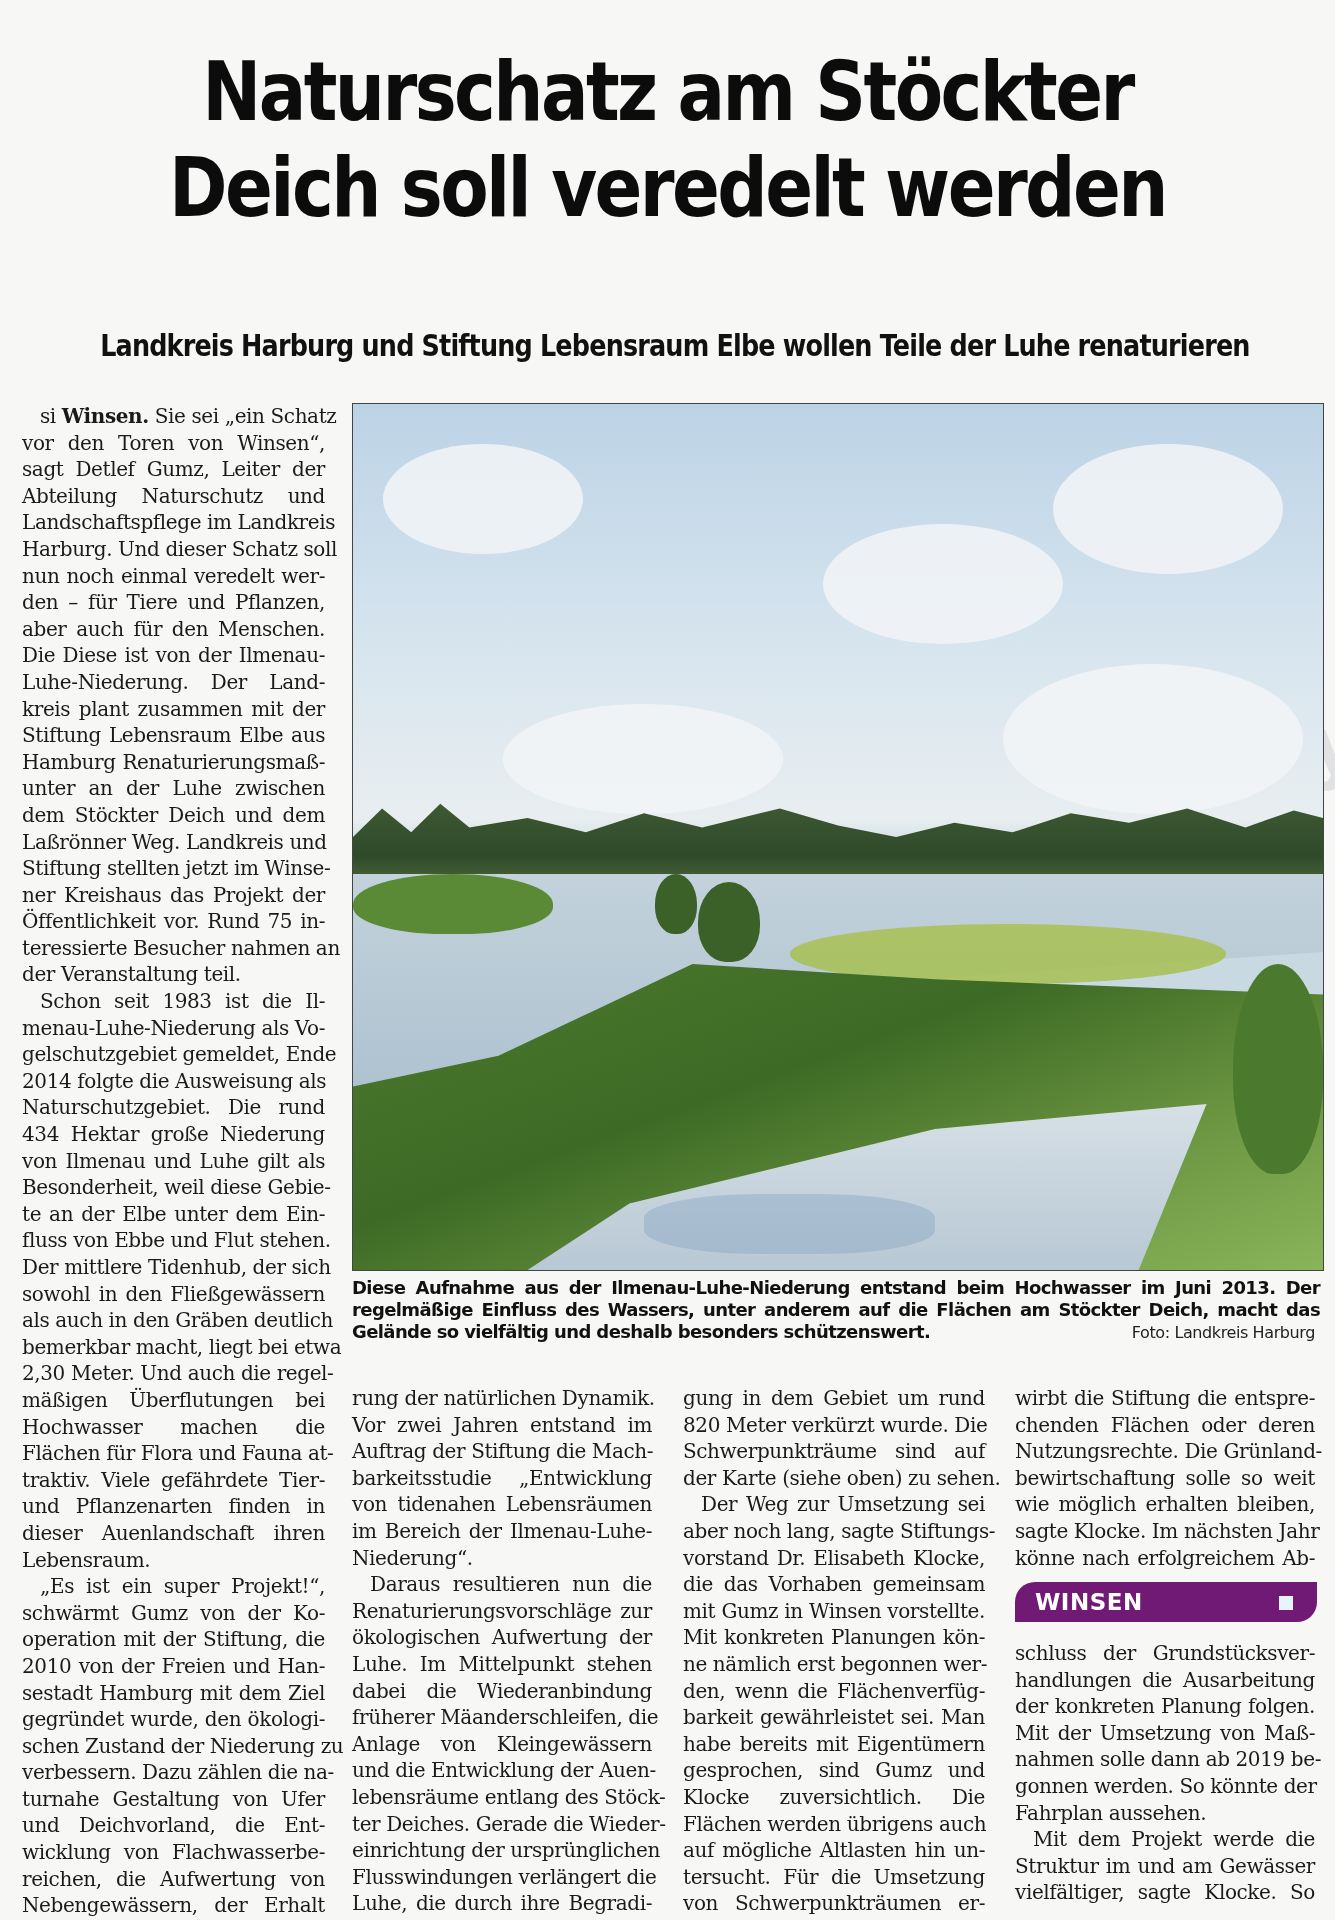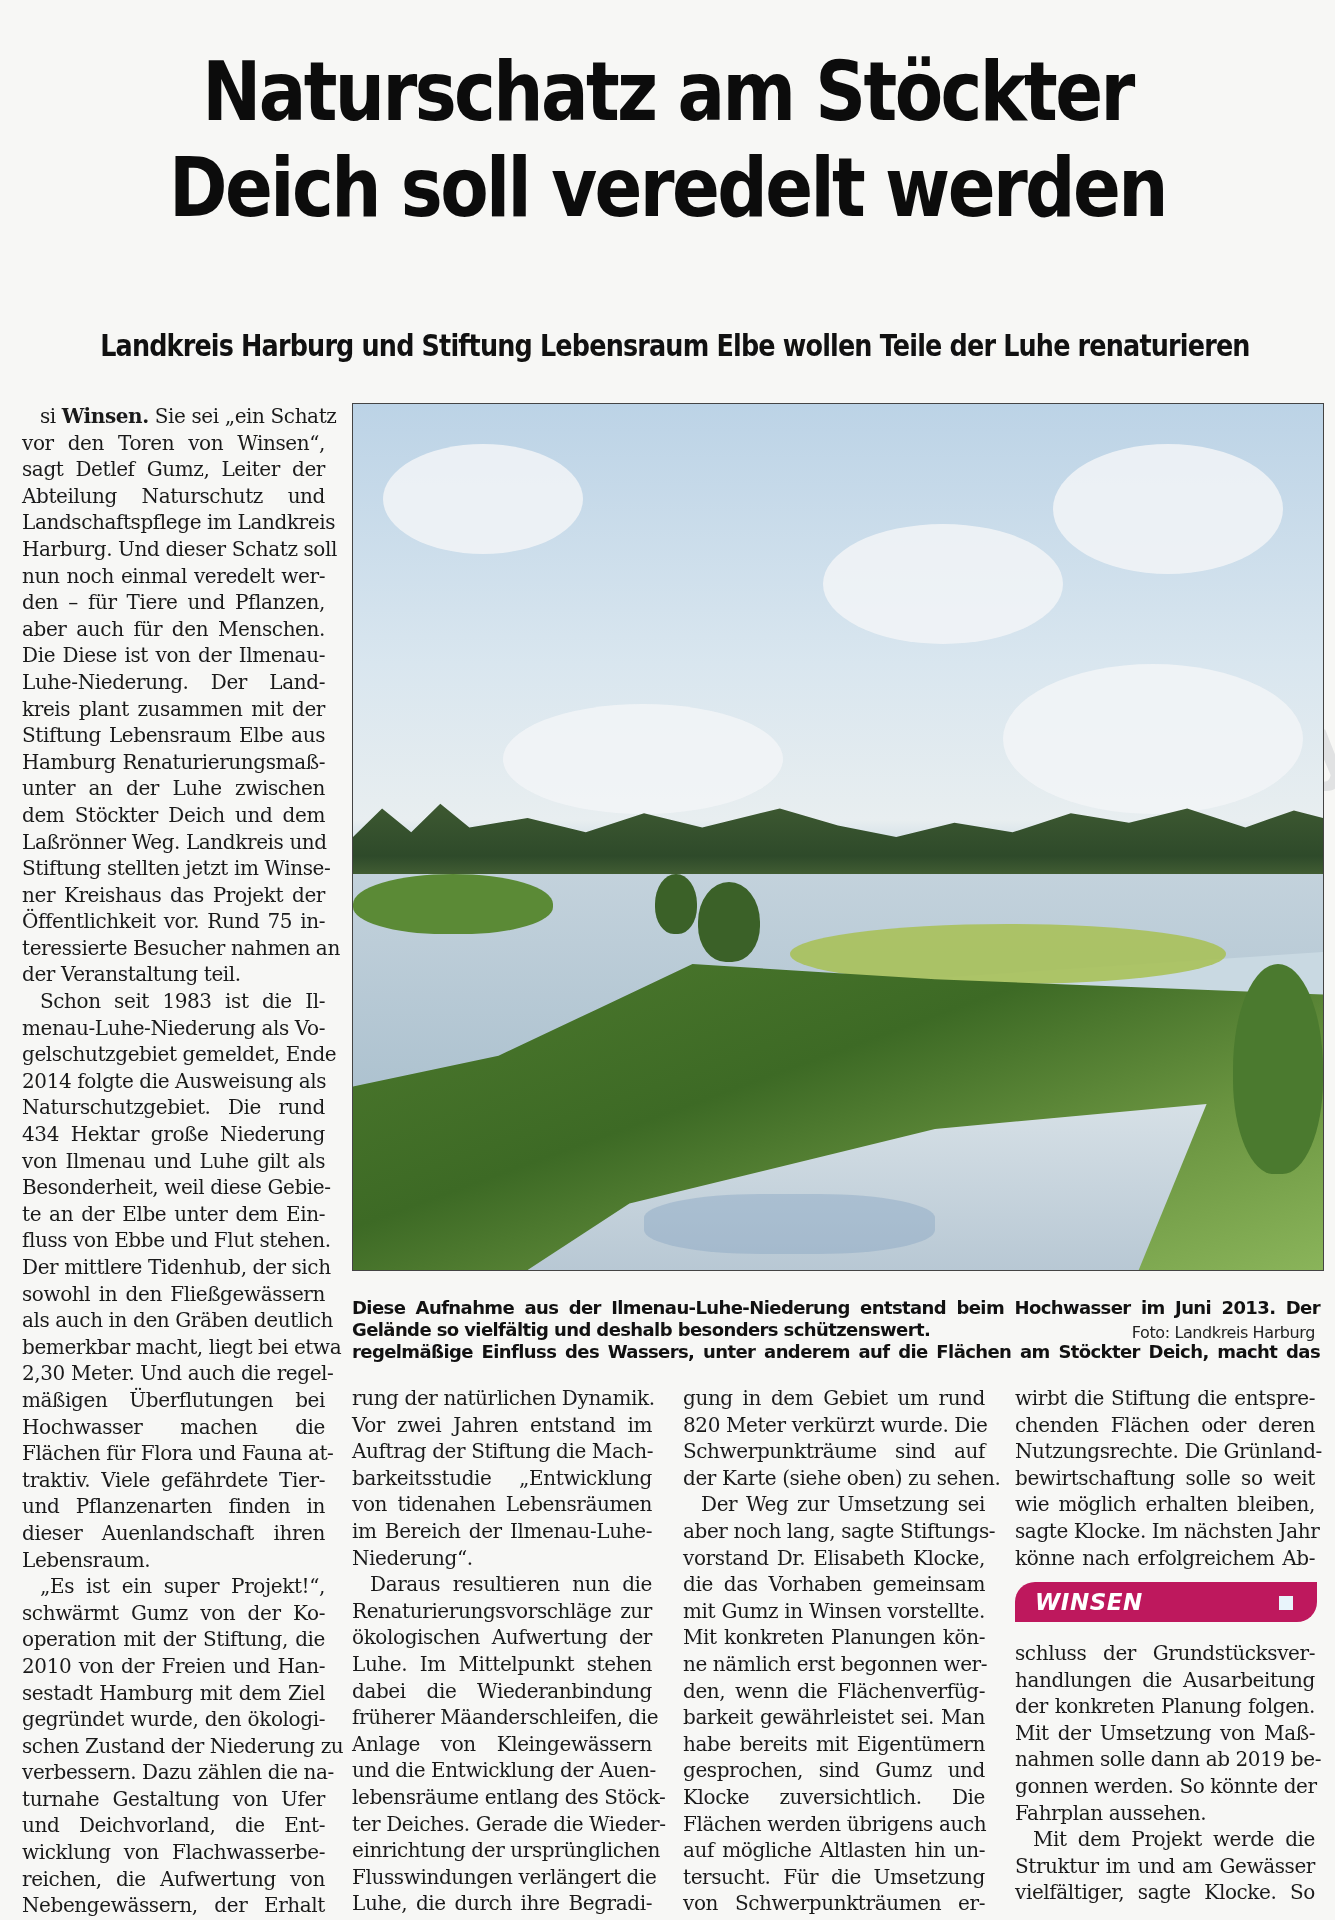--- a/index.html
+++ b/index.html
@@ -90,21 +90,20 @@
     position: absolute; background: #3b6128; border-radius: 50% 50% 45% 45%;
   }
 
   .caption {
     position: absolute; left: 352px; top: 1277px; width: 968px;
     font-family: "DejaVu Sans", sans-serif;
     font-weight: bold;
     font-size: 18px; line-height: 22px;
     letter-spacing: -0.6px;
     color: #111;
-    margin-top: 20px;
   }
   .caption .ln { display: block; white-space: nowrap; }
   .caption .ln.j { text-align: justify; text-align-last: justify; }
   .credit {
     position: absolute; right: 20px; top: 1322px;
     font-family: "DejaVu Sans", sans-serif;
     font-size: 16px; line-height: 22px;
     color: #222;
     letter-spacing: -0.4px;
     margin-left: 11px;
@@ -221,22 +220,22 @@
   <div class="water2"></div>
   <div class="reflect"></div>
   <div class="tree" style="left:302px; top:470px; width:42px; height:60px;"></div>
   <div class="tree" style="left:345px; top:478px; width:62px; height:80px;"></div>
   <div class="tree" style="left:0px; top:470px; width:200px; height:60px; background:#5b8a36;"></div>
   <div class="tree" style="left:880px; top:560px; width:90px; height:210px; background:#4b7a2f;"></div>
 </div>
 
 <div class="caption">
   <span class="ln j">Diese Aufnahme aus der Ilmenau-Luhe-Niederung entstand beim Hochwasser im Juni 2013. Der</span>
+  <span class="ln j">regelmäßige Einfluss des Wassers, unter anderem auf die Flächen am Stöckter Deich, macht das</span>
   <span class="ln">Gelände so vielfältig und deshalb besonders schützenswert.</span>
-  <span class="ln j">regelmäßige Einfluss des Wassers, unter anderem auf die Flächen am Stöckter Deich, macht das</span>
 </div>
 <div class="credit">Foto: Landkreis Harburg</div>
 
 <div class="col" id="col2">
   <span class="ln">rung der natürlichen Dynamik.</span>
   <span class="ln">Vor zwei Jahren entstand im</span>
   <span class="ln">Auftrag der Stiftung die Mach-</span>
   <span class="ln">barkeitsstudie „Entwicklung</span>
   <span class="ln">von tidenahen Lebensräumen</span>
   <span class="ln">im Bereich der Ilmenau-Luhe-</span>
@@ -282,21 +281,21 @@
 <div class="col" id="col4">
   <span class="ln">wirbt die Stiftung die entspre-</span>
   <span class="ln">chenden Flächen oder deren</span>
   <span class="ln">Nutzungsrechte. Die Grünland-</span>
   <span class="ln">bewirtschaftung solle so weit</span>
   <span class="ln">wie möglich erhalten bleiben,</span>
   <span class="ln">sagte Klocke. Im nächsten Jahr</span>
   <span class="ln">könne nach erfolgreichem Ab-</span>
 </div>
 
-<div class="section-banner" style="background: #be185d; font-style: italic;">
+<div class="section-banner" style="background: #701a75;">
   <span class="label">WINSEN</span>
   <span class="square"></span>
 </div>
 
 <div class="col" id="col4b">
   <span class="ln">schluss der Grundstücksver-</span>
   <span class="ln">handlungen die Ausarbeitung</span>
   <span class="ln">der konkreten Planung folgen.</span>
   <span class="ln">Mit der Umsetzung von Maß-</span>
   <span class="ln">nahmen solle dann ab 2019 be-</span>

